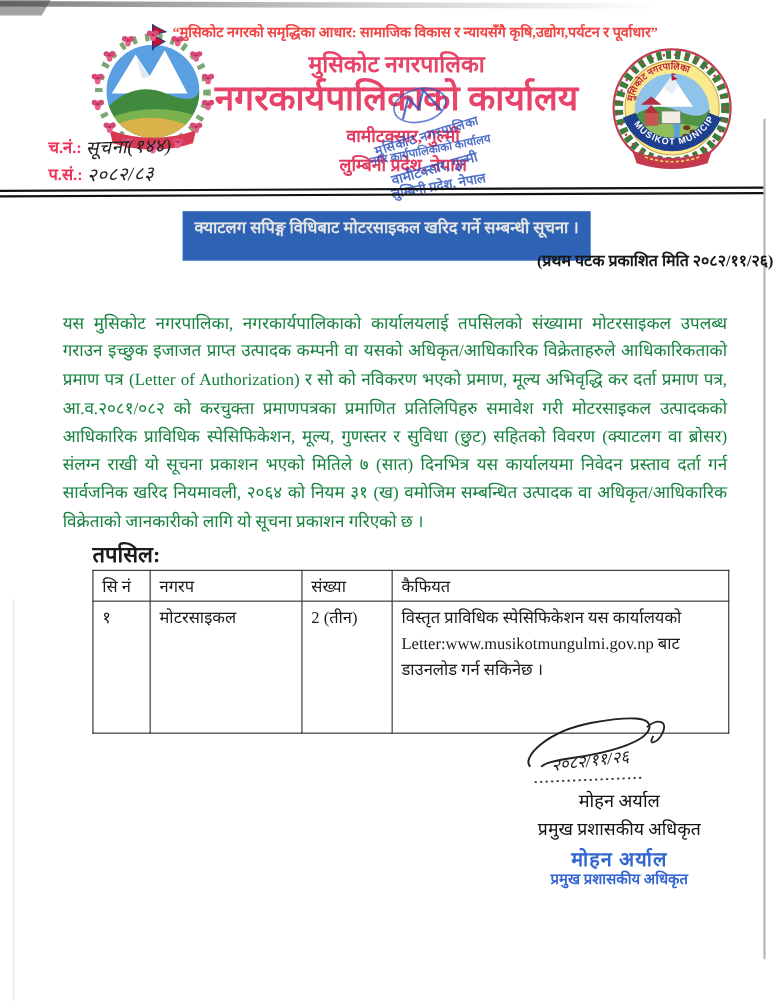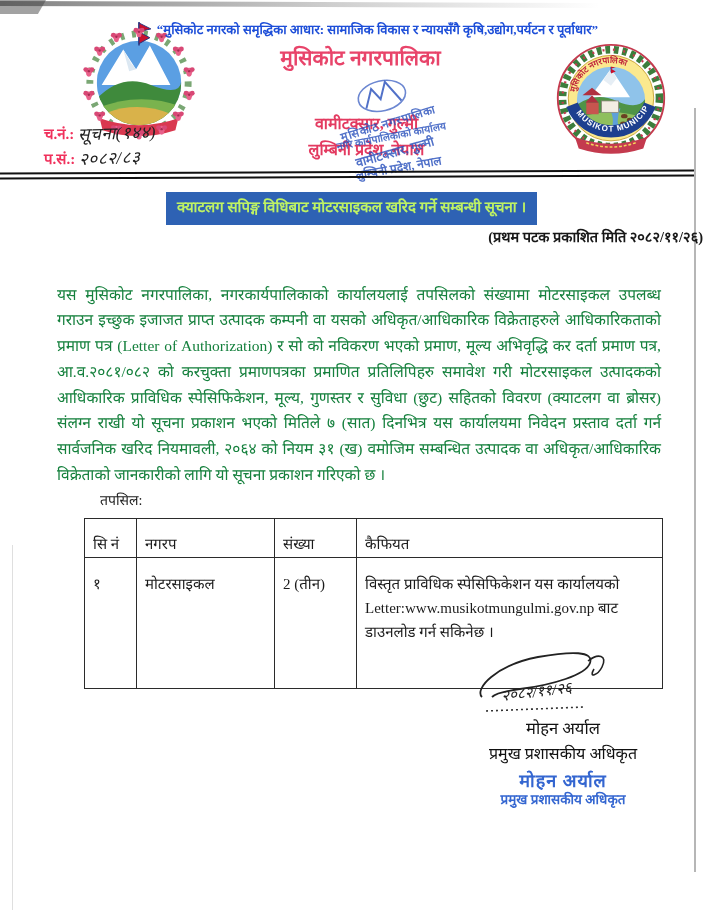--- a/index.html
+++ b/index.html
@@ -9,21 +9,21 @@
   }
   
   .scan-top{position:absolute;left:0;top:2px;width:600px;height:5px;
     background:linear-gradient(to right,rgba(60,60,60,.65),rgba(60,60,60,.25) 55%,rgba(60,60,60,0));transform:rotate(.2deg);}
   .scan-corner{position:absolute;left:0;top:0;width:46px;height:14px;background:rgba(70,70,70,.5);
     transform:skewX(-30deg);transform-origin:left top;}
   .scan-right{position:absolute;left:694px;top:108px;width:2px;height:764px;background:#8f8f8f;opacity:.65;}
   .scan-left{position:absolute;left:12px;top:545px;width:1px;height:365px;background:#c9c9c9;opacity:.6;}
   
   .motto{position:absolute;left:95px;top:20px;width:565px;text-align:center;
-    font-weight:bold;font-size:13px;color:#1d4ed8;}
+    font-weight:bold;font-size:13px;color:#ef4444;}
   .muni-name{position:absolute;left:0;top:43px;width:100%;text-align:center;
     padding-left:18px;box-sizing:border-box;font-weight:bold;font-size:21px;color:#e8446a;}
   .office-name{position:absolute;left:0;top:66px;width:100%;text-align:center;
     padding-left:18px;box-sizing:border-box;font-weight:bold;font-size:32px;color:#e8446a;}
   .addr1{position:absolute;left:0;top:112px;width:100%;text-align:center;padding-left:30px;
     box-sizing:border-box;font-weight:bold;font-size:16px;color:#e33a60;}
   .addr2{position:absolute;left:0;top:138px;width:100%;text-align:center;padding-left:30px;
     box-sizing:border-box;font-weight:bold;font-size:16px;color:#e33a60;}
   .refs{position:absolute;left:44px;top:121px;font-size:15px;}
   .ref-line{height:25px;white-space:nowrap;}
@@ -37,32 +37,32 @@
   
   .stamp{position:absolute;left:296px;top:76px;width:186px;text-align:center;
     transform:rotate(-13deg);color:#2b52bd;opacity:.82;font-weight:bold;}
   .stamp .st{line-height:1.25;}
   .st1{font-size:11.5px;letter-spacing:1px;transform:rotate(-4deg);}
   .st2{font-size:10.5px;transform:rotate(2deg);}
   .st3{font-size:12.5px;transform:rotate(-3deg);margin-top:2px;}
   .st4{font-size:12px;transform:rotate(3deg);margin-top:1px;}
   
   .title-wrap{position:absolute;left:0;top:192px;width:100%;text-align:center;}
-  .title-bar{display:inline-block;background:#2e62b4;color:#bef264;
-    font-weight:bold;font-size:15px;padding:4px 11px 9px 11px;}
+  .title-bar{display:inline-block;background:#2e62b4;color:#e5e5e5;
+    font-weight:bold;font-size:15px;padding:4px 11px 20px 11px;}
   .published{position:absolute;left:0;top:226px;width:100%;text-align:right;padding-left:40px;
     box-sizing:border-box;font-weight:bold;font-size:14.5px;color:#171717;}
   
   .body-text{position:absolute;left:57px;top:266px;width:604px;font-size:15.5px;
     line-height:25.8px;text-align:justify;color:#15803d;}
   
-  .tapasil{position:absolute;left:84px;top:490px;font-weight:normal;font-size:14px;margin-left:16px;}
+  .tapasil{position:absolute;left:84px;top:490px;font-weight:bold;font-size:20px;}
   .sched{position:absolute;left:84px;top:518px;border-collapse:collapse;table-layout:fixed;width:578px;}
   .sched th,.sched td{border:1.3px solid #2b2b2b;font-weight:normal;text-align:left;
-    vertical-align:top;font-size:15px;padding:14px 8px 2px 8px;margin-top:45px;}
+    vertical-align:top;font-size:15px;padding:3px 8px 2px 8px;margin-top:45px;}
   .sched th{height:22px;}
   .sched td{height:114px;line-height:24px;}
   .c1{width:52px;} .c2{width:138px;} .c3{width:82px;} .c4{width:306px;}
   
   .sig-svg{position:absolute;left:468px;top:645px;}
   .sig-name{position:absolute;left:463px;top:716px;width:200px;text-align:center;font-size:16.5px;color:#111;}
   .sig-post{position:absolute;left:463px;top:742px;width:200px;text-align:center;font-size:16px;color:#111;}
   .sig-stamp-name{position:absolute;left:463px;top:768px;width:200px;text-align:center;
     font-size:18px;font-weight:bold;color:#1f56cc;letter-spacing:1px;opacity:.9;}
   .sig-stamp-post{position:absolute;left:463px;top:790px;width:200px;text-align:center;
@@ -159,20 +159,21 @@
       <text font-size="8.6" fill="#ffffff" font-weight="bold" letter-spacing="1" font-family="Liberation Sans,sans-serif">
         <textPath href="#arcB" startOffset="9%">MUSIKOT MUNICIPALITY</textPath>
       </text>
       <path d="M22,104 Q60,118 98,104 L94,116 Q60,127 26,116 Z" fill="#c43a4e"></path>
       <path d="M34,110 Q60,119 86,110" fill="none" stroke="#f3d25a" stroke-width="1.6" stroke-dasharray="3 2"></path>
     </svg>
   </div>
 
   <div class="motto">“मुसिकोट नगरको समृद्धिका आधार: सामाजिक विकास र न्यायसँगै कृषि,उद्योग,पर्यटन र पूर्वाधार”</div>
   <div class="muni-name">मुसिकोट नगरपालिका</div>
+  <div class="office-name">नगरकार्यपालिकाको कार्यालय</div>
   <div class="addr1">वामीटक्सार, गुल्मी</div>
   <div class="addr2">लुम्बिनी प्रदेश, नेपाल</div>
 
   <div class="stamp">
     <svg width="52" height="36" viewBox="0 0 52 36">
       <ellipse cx="26" cy="19" rx="24" ry="15" fill="none" stroke="#2b52bd" stroke-width="1.6" opacity=".85"></ellipse>
       <path d="M8,28 L17,10 L24,22 L32,6 L44,28" fill="none" stroke="#2b52bd" stroke-width="2"></path>
     </svg>
     <div class="st st1">मुसिकोट नगरपालिका</div>
     <div class="st st2">नगर कार्यपालिकाको कार्यालय</div>

